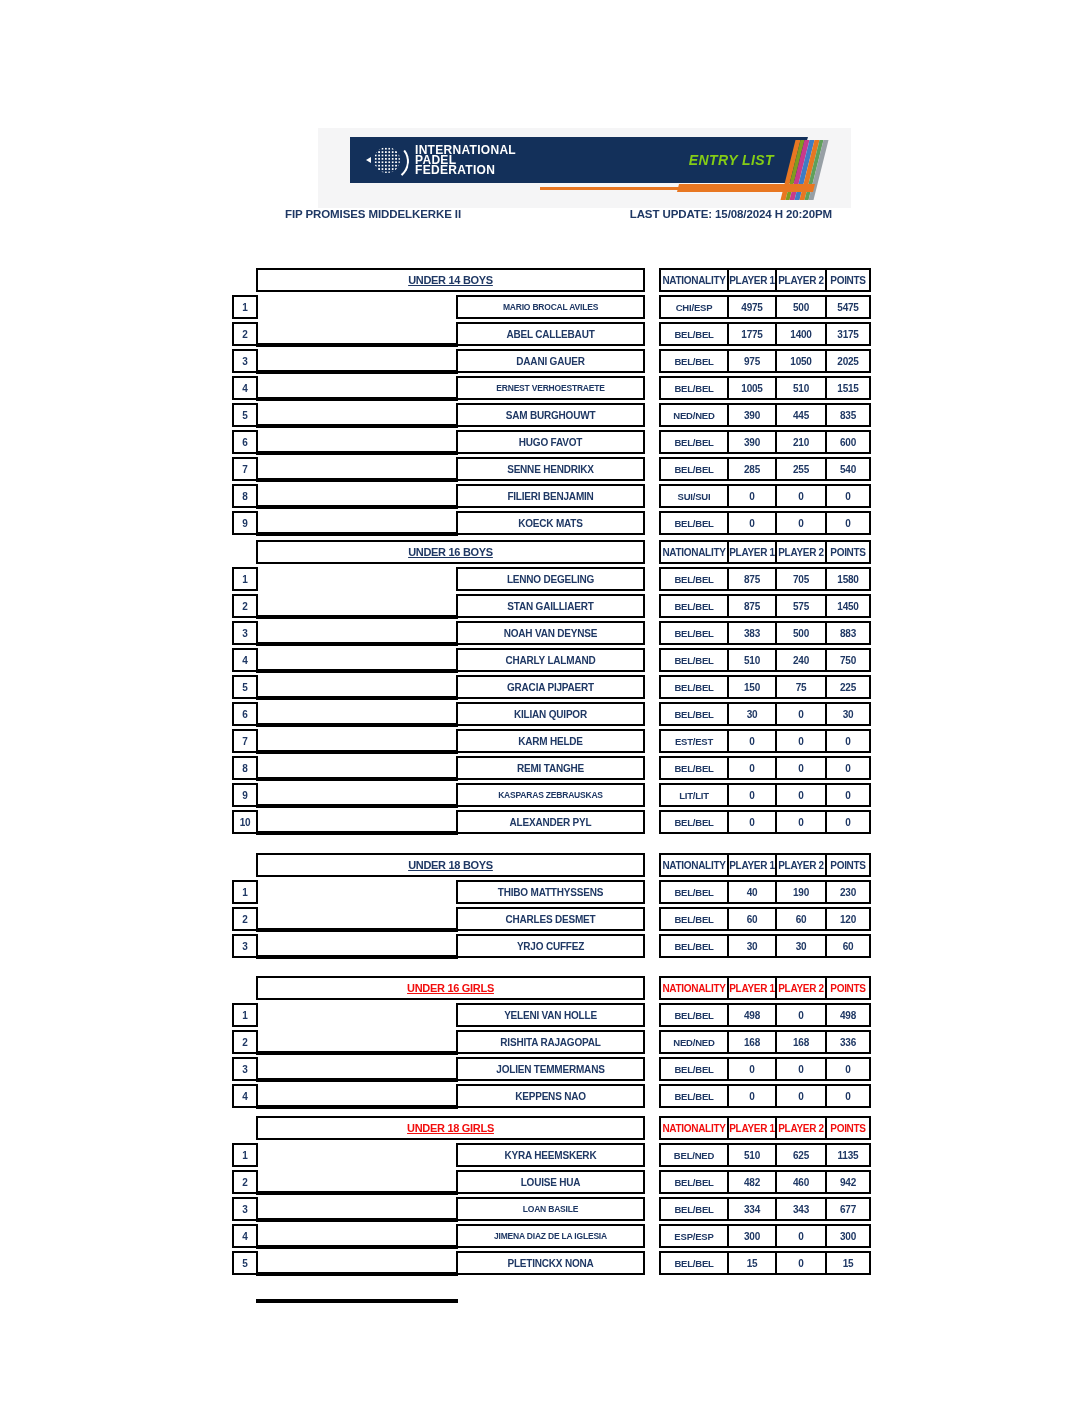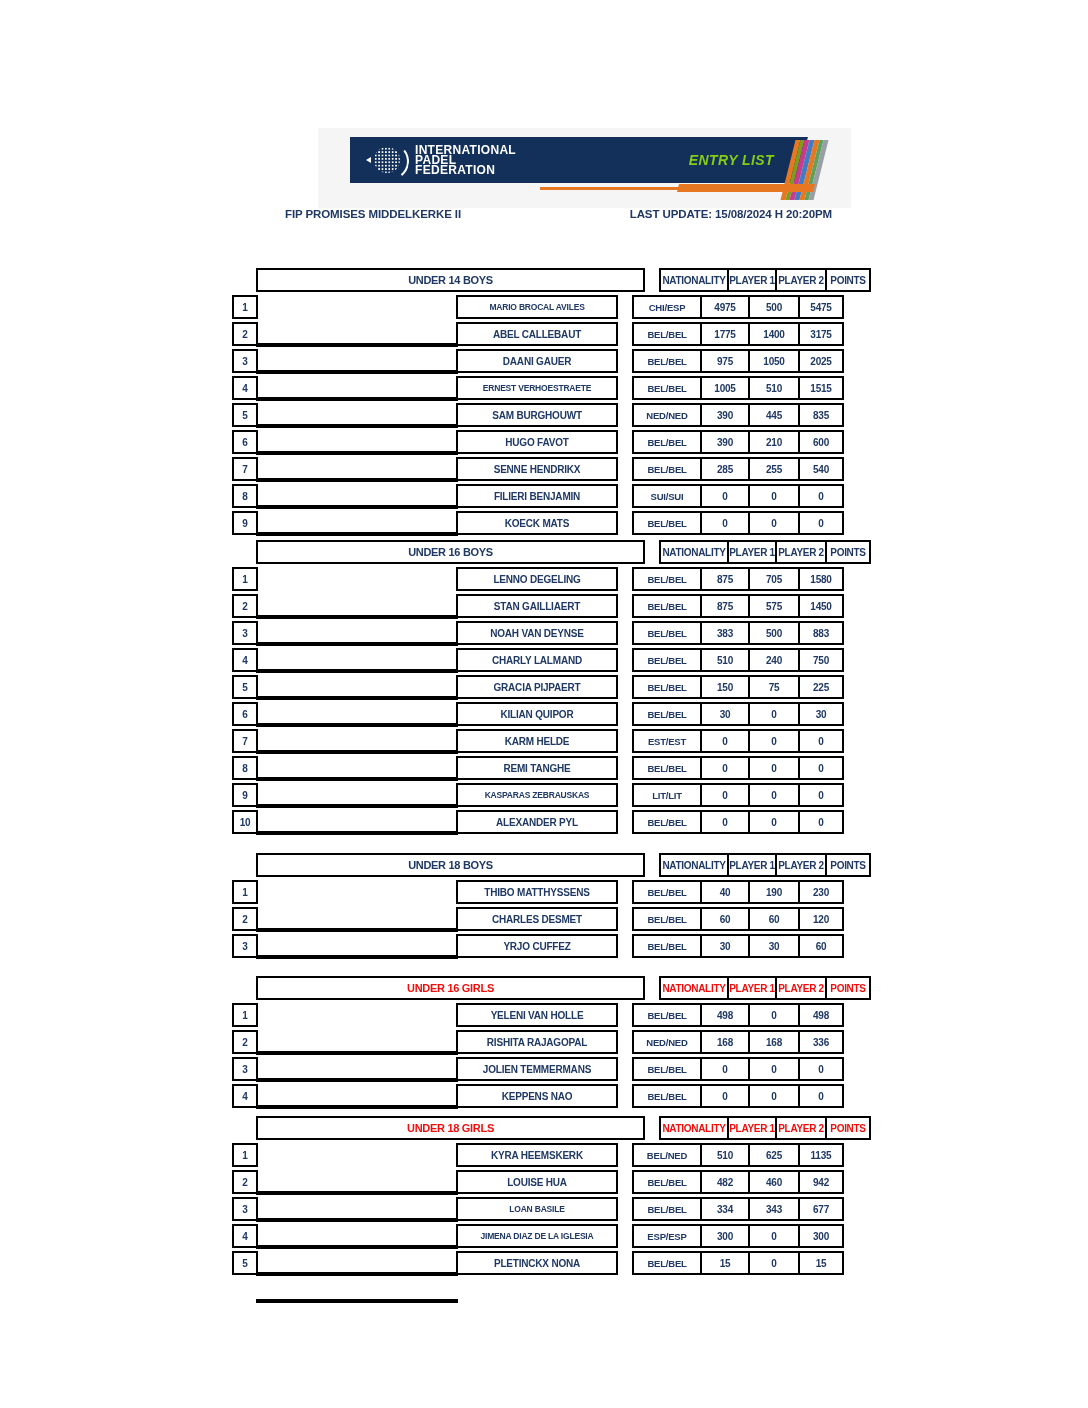--- a/index.html
+++ b/index.html
@@ -62,28 +62,28 @@
   .cell{
     box-sizing:border-box;border:2px solid #000;background:#ffffff;
     display:flex;align-items:center;justify-content:center;
     color:var(--text);font-weight:bold;font-size:10px;letter-spacing:-0.2px;
     white-space:nowrap;overflow:hidden;
   }
   .cell + .cell{margin-left:-2px;}
   .cell.spacer{width:26px;border:none;background:transparent;}
   .cell.num{width:26px;}
   .cell.p1{width:202px;margin-top:48px;}
-  .cell.p2{width:162px;}
+  .cell.p2{width:189px;}
   .cell.nat{width:70px;font-size:9.5px;margin-left:14px;}
   .cell.c1{width:50px;}
   .cell.c2{width:52px;}
   .cell.tot{width:46px;}
   .cell.title{width:389px;font-size:11px;letter-spacing:0;}
   .thead .cell{font-size:10px;letter-spacing:-0.3px;}
-  .thead .cell.title{font-size:11px;}
+  .thead .cell.title{font-size:11px;text-decoration:underline;}
   .thead.red .cell{color:var(--red);}
   .cell.small{font-size:8.5px;}
 </style>
 </head>
 <body>
 
 <div class="banner-card">
   <div class="navy-bar">
     <div class="logo">
       <div class="dotball">

